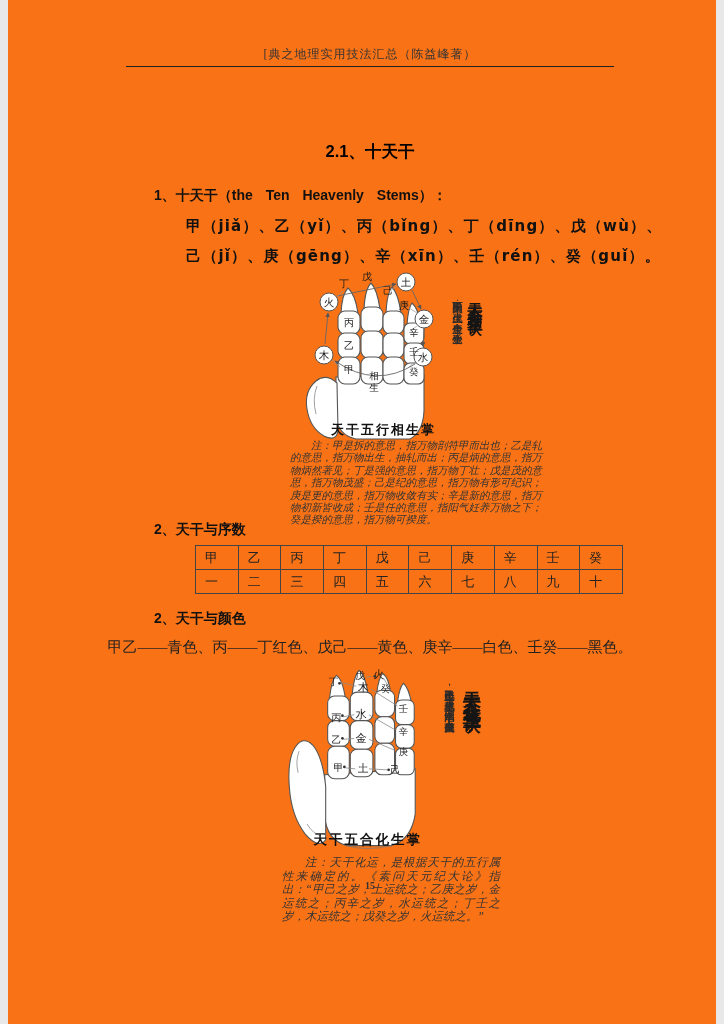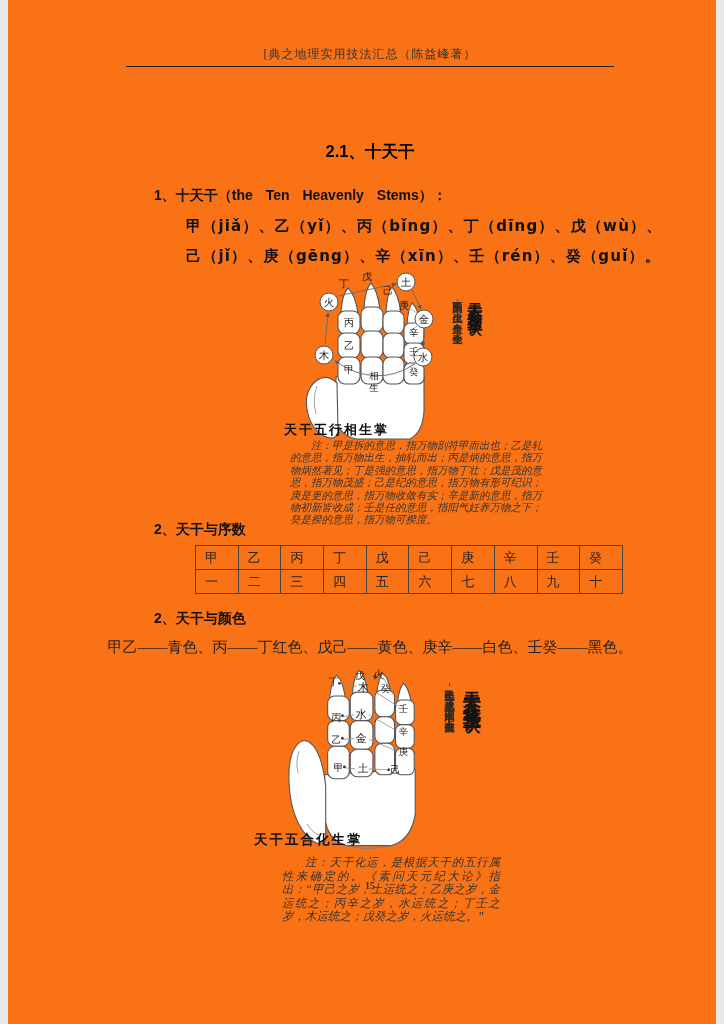--- a/index.html
+++ b/index.html
@@ -20,21 +20,21 @@
     font-family:"Liberation Sans","DejaVu Sans",sans-serif;color:#111;}
   .stems-line{left:178px;font-size:15px;font-weight:bold;letter-spacing:1.2px;
     font-family:"DejaVu Sans","Liberation Sans",sans-serif;color:#111;}
   .v-title{writing-mode:vertical-rl;font-weight:bold;color:#151515;
     font-family:"Liberation Sans","DejaVu Sans",sans-serif;}
   .v-note{writing-mode:vertical-rl;font-size:10.5px;line-height:13px;color:#2a2a2a;}
   .d1-vtitle{left:457px;top:291px;height:150px;font-size:15px;letter-spacing:2.5px;}
   .d1-vnote{left:428px;top:294px;width:28px;height:152px;}
   .d2-vtitle{left:452px;top:677px;height:180px;font-size:18px;letter-spacing:3.5px;}
   .d2-vnote{left:420px;top:682px;width:28px;height:176px;}
-  .hand-caption{font-weight:bold;font-size:13px;letter-spacing:2px;text-align:left;color:#111;}
+  .hand-caption{font-weight:bold;font-size:13px;letter-spacing:2px;text-align:right;color:#111;}
   .note-para{font-size:10.5px;line-height:12.4px;text-align:justify;text-indent:2em;color:#333;font-style:italic;}
   .note2-para{font-size:11.5px;line-height:13.6px;margin-left:20px;}
   .seq-table{border-collapse:collapse;}
   .seq-table td{
     border:1px solid #444;width:32.7px;height:23px;
     font-size:13px;padding:0 0 0 9px;color:#222;vertical-align:middle;
   }
   .page-num{top:880px;font-size:10px;color:#333;font-weight:bold;}
   
   .hand path,.hand rect{fill:#ffffff;stroke:#555;stroke-width:1.1;}

